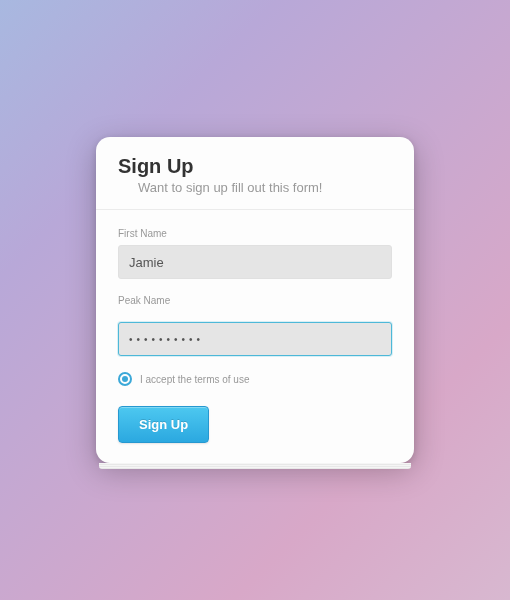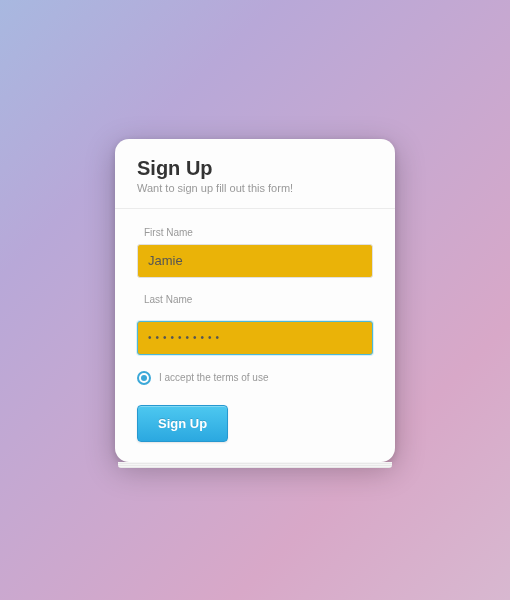--- a/index.html
+++ b/index.html
@@ -12,21 +12,21 @@
       width: 510px;
       height: 600px;
       background: linear-gradient(135deg, #a8b8e0 0%, #b8a8d8 25%, #c8a8d0 50%, #d8a8c8 75%, #d8b8d0 100%);
       display: flex;
       align-items: center;
       justify-content: center;
       font-family: "Helvetica Neue", Helvetica, Arial, sans-serif;
     }
     
     .card {
-      width: 280px;
+      width: 318px;
       background: #fdfdfd;
       border-radius: 14px;
       box-shadow: 0 8px 30px rgba(0,0,0,0.25), 0 2px 6px rgba(0,0,0,0.15);
       position: relative;
     }
     
     .card::after {
       content: '';
       position: absolute;
       bottom: -6px;
@@ -49,49 +49,49 @@
     }
     
     .title {
       font-size: 20px;
       font-weight: bold;
       color: #333;
       margin-bottom: 2px;
     }
     
     .subtitle {
-      font-size: 11px;
+      font-size: 13px;
       color: #999;
+      margin-left: 20px;
     }
     
     .card-body {
       padding: 18px 22px 20px 22px;
     }
     
     .field-group {
       margin-bottom: 16px;
     }
     
     .field-label {
       font-size: 10px;
       color: #999;
       display: block;
       margin-bottom: 6px;
-      margin-left: 7px;
     }
     
     .text-input {
       width: 100%;
       height: 34px;
       border: 1px solid #e0e0e0;
       border-radius: 3px;
       padding: 0 10px;
       font-size: 13px;
       color: #555;
-      background: #eab308;
+      background: #e5e5e5;
       outline: none;
       font-family: inherit;
     }
     
     .text-input.focused {
       border: 1px solid #4db8d8;
       box-shadow: 0 0 0 1px rgba(77,184,216,0.2);
     }
     
     .password-input {
@@ -153,21 +153,21 @@
     <div class="subtitle">Want to sign up fill out this form!</div>
   </div>
   <div class="card-body">
     
     <div class="field-group">
       <label class="field-label">First Name</label>
       <input type="text" class="text-input" value="Jamie" style="">
     </div>
     
     <div class="field-group">
-      <label class="field-label">Last Name</label>
+      <label class="field-label">Peak Name</label>
     </div>
     
     <div class="field-group">
       <input type="text" class="text-input focused password-input" value="••••••••••" style="">
     </div>
     
     <div class="checkbox-row">
       <div class="radio-check">
         <div class="radio-check-inner"></div>
       </div>

